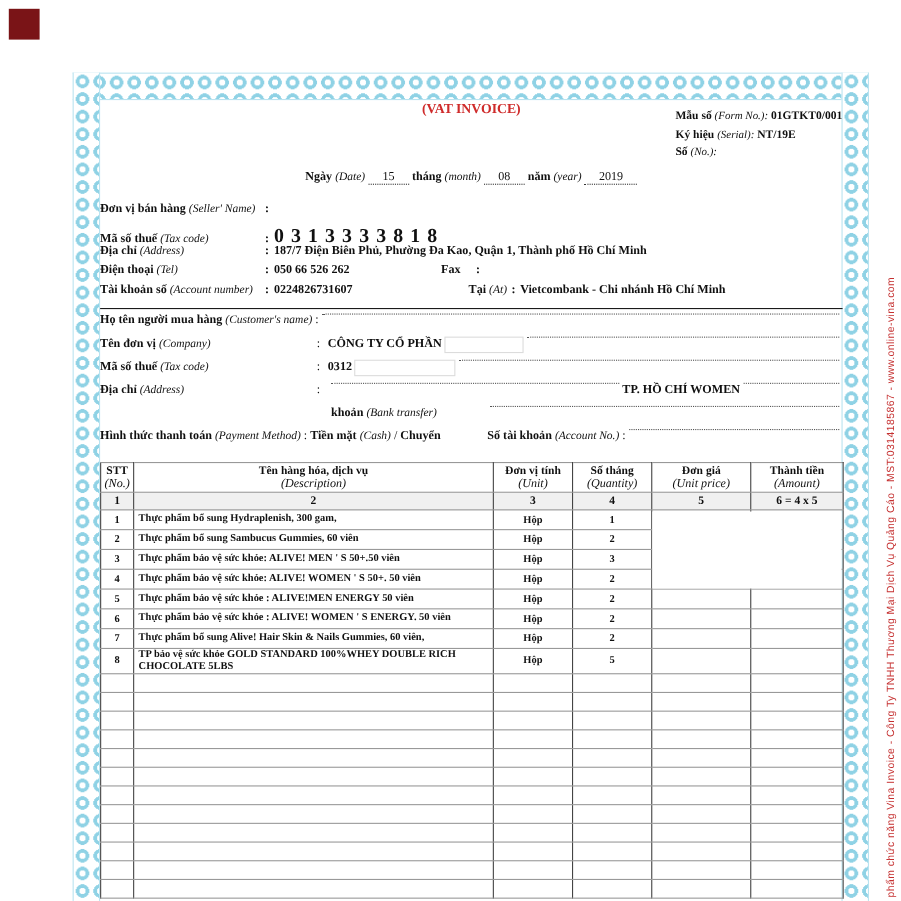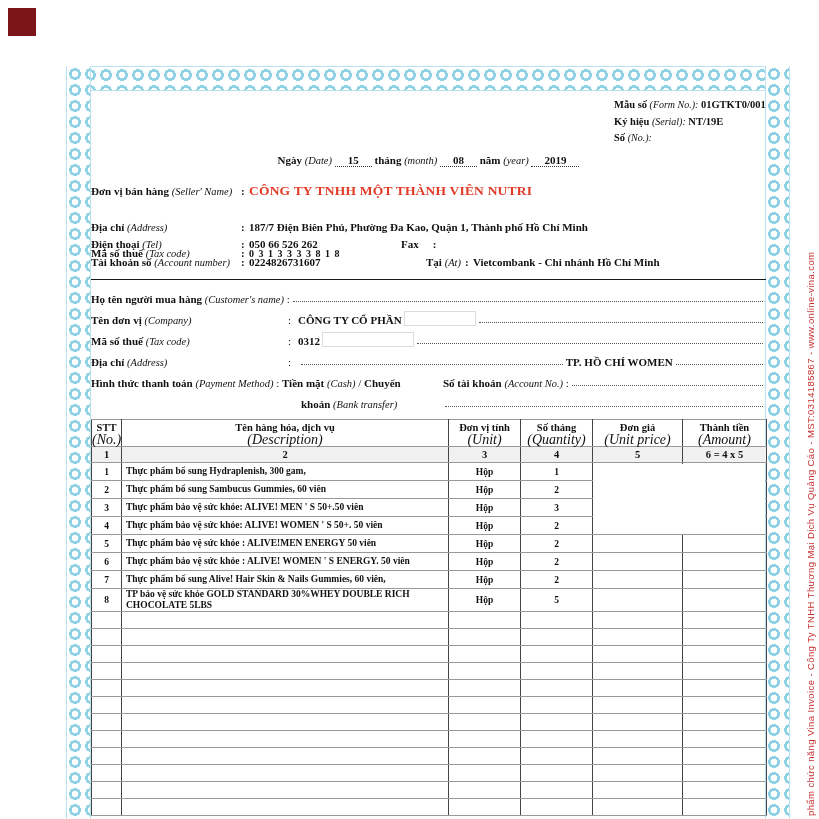--- a/index.html
+++ b/index.html
@@ -35,38 +35,38 @@
   .content i { font-style:italic; font-weight:normal; font-size:0.95em; }
   .content b { font-weight:bold; }
 
   
   .head { position:relative; height:60px; }
   .title { text-align:center; padding-top:10px; font-size:17.5px; font-weight:bold; color:#cf2b2b; letter-spacing:0.3px; }
   .subtitle { text-align:center; font-size:12.5px; font-weight:bold; color:#cf2b2b; margin-top:1px; }
   .meta { position:absolute; top:6px; right:0; width:152px; font-size:10.5px; line-height:16.5px; white-space:nowrap; }
 
   .date-line { text-align:center; font-size:11px; margin-top:3px; height:18px; }
-  .dnum { font-weight:bold; border-bottom:1px dotted #333; padding:0 13px;text-align:right; }
+  .dnum { font-weight:normal; border-bottom:1px dotted #333; padding:0 13px;text-align:right; }
 
   
   .sec-seller { margin-top:11px; font-size:11px; }
   .s-row { display:flex; height:17.5px; align-items:baseline; white-space:nowrap; }
   .s-row.first { height:20px; }
   .s-label { width:150px; flex:none; font-weight:bold; }
   .s-colon { width:8px; flex:none; font-weight:bold; }
   .s-value { font-weight:bold; }
   .red-co { color:#e23b28; font-size:13.5px; letter-spacing:0.2px; }
   .w152 { width:152px; flex:none; }
   .w177 { width:177px; flex:none; }
 
   .divider { border-top:1.6px solid #1a1a1a; margin-top:6px; }
 
   
   .sec-buyer { margin-top:4px; font-size:11px; }
-  .b-row { display:flex; align-items:flex-end; height:21px; white-space:nowrap; }
+  .b-row { display:flex; align-items:flex-start; height:21px; white-space:nowrap; }
   .b-label { width:197px; flex:none; font-weight:bold; }
   .b-colon { width:10px; flex:none; }
   .b-value { font-weight:bold; }
   .dots { flex:1; border-bottom:1.2px dotted #555; margin:0 3px 3px 3px; min-width:10px; }
   .dots.d3 { flex:3; }
   .dots.d1 { flex:1; }
   .censor { flex:none; background:#fff; border:1px solid #dcdcdc; height:15px; margin-left:2px; }
   .censor.company { width:72px; }
   .censor.tax { width:92px; }
   .pm-left { width:352px; flex:none; }
@@ -77,21 +77,21 @@
 
   
   .table-wrap { position:relative; margin-top:9px; }
   table.items { width:675px; border-collapse:collapse; table-layout:fixed; border:1.5px solid #222; }
   .items th, .items td {
     border-left:1px solid #444; border-right:1px solid #444;
     border-top:1px solid #999; border-bottom:1px solid #999;
   }
   .items th { font-weight:bold; padding:1px 0; height:27px; vertical-align:middle; text-align:center;margin-left:32px; }
   .th-vi { font-size:10.5px; font-weight:bold; line-height:12px; }
-  .th-en { font-size:14px; font-style:italic; font-weight:normal; line-height:11px; }
+  .th-en { font-size:11px; font-style:italic; font-weight:normal; line-height:11px; }
   tr.nums td { height:16px; background:#f0f0f0; text-align:center; font-weight:bold; font-size:10.5px; }
   tr.data-row td { height:18px; font-size:9.5px; font-weight:bold; vertical-align:middle; }
   .c-no { text-align:center; }
   .c-desc { text-align:left; padding:0 4px; line-height:11px; }
   .c-unit, .c-qty { text-align:center; }
   tr.empty-row td { height:17px; }
   .price-censor { position:absolute; left:502px; top:45px; width:172px; height:70px; background:#ffffff; }
 </style>
 </head>
 <body>
@@ -102,46 +102,46 @@
 
   <div class="strip-top lace"></div>
   <div class="strip-left lace"></div>
   <div class="strip-right lace"></div>
 
   <div class="v-text">phẩm chức năng Vina Invoice - Công Ty TNHH Thương Mại Dịch Vụ Quảng Cáo - MST:0314185867 - www.online-vina.com</div>
 
   <div class="content">
 
     <div class="head">
+      <div class="subtitle">(VAT INVOICE)</div>
       <div class="meta">
         <div><b>Mẫu số</b> <i>(Form No.):</i> <b>01GTKT0/001</b></div>
         <div><b>Ký hiệu</b> <i>(Serial):</i> <b>NT/19E</b></div>
         <div><b>Số</b> <i>(No.):</i> <b></b></div>
       </div>
     </div>
 
     <div class="date-line">
       <b>Ngày</b> <i>(Date)</i>
       <span class="dnum">15</span>
       <b>tháng</b> <i>(month)</i>
       <span class="dnum">08</span>
       <b>năm</b> <i>(year)</i>
       <span class="dnum">2019</span>
     </div>
 
     <div class="sec-seller">
       <div class="s-row first">
         <span class="s-label"><b>Đơn vị bán hàng</b> <i>(Seller' Name)</i></span>
         <span class="s-colon">:</span>
-        <span class="s-value red-co">CÔNG TY TNHH MỘT THÀNH VIÊN NUTRI</span>
       </div>
       <div class="s-row">
         <span class="s-label"><b>Mã số thuế</b> <i>(Tax code)</i></span>
         <span class="s-colon">:</span>
-        <span class="s-value" style="font-size:10px; letter-spacing:1px;margin-top:45px;">0 3 1 3 3 3 3 8 1 8</span>
+        <span class="s-value" style="font-size:18px; letter-spacing:1px;">0 3 1 3 3 3 3 8 1 8</span>
       </div>
       <div class="s-row">
         <span class="s-label"><b>Địa chỉ</b> <i>(Address)</i></span>
         <span class="s-colon">:</span>
         <span class="s-value">187/7 Điện Biên Phủ, Phường Đa Kao, Quận 1, Thành phố Hồ Chí Minh</span>
       </div>
       <div class="s-row">
         <span class="s-label"><b>Điện thoại</b> <i>(Tel)</i></span>
         <span class="s-colon">:</span>
         <span class="s-value w152">050 66 526 262</span>
@@ -178,35 +178,35 @@
         <span class="b-value">0312</span>
         <span class="censor tax"></span>
         <div class="dots"></div>
       </div>
       <div class="b-row">
         <span class="b-label"><b>Địa chỉ</b> <i>(Address)</i></span>
         <span class="b-colon">:</span>
         <div class="dots d3"></div>
         <span class="city">TP. HỒ CHÍ WOMEN</span>
         <div class="dots d1"></div>
+      </div>
+      <div class="b-row">
+        <span class="pm2"><b>khoản</b> <i>(Bank transfer)</i></span>
+        <span class="sp45"></span>
+        <div class="dots"></div>
       </div>
       <div class="b-row">
         <span class="pm-left">
           <b>Hình thức thanh toán</b> <i>(Payment Method)</i>
           <span>:</span>
           <b>Tiền mặt</b> <i>(Cash)</i>
           <span>/</span>
           <b>Chuyển</b>
         </span>
         <span><b>Số tài khoản</b> <i>(Account No.)</i> <span>:</span></span>
-        <div class="dots"></div>
-      </div>
-      <div class="b-row">
-        <span class="pm2"><b>khoản</b> <i>(Bank transfer)</i></span>
-        <span class="sp45"></span>
         <div class="dots"></div>
       </div>
     </div>
 
     <div class="table-wrap">
       <table class="items">
         <colgroup>
           <col style="width:30px">
             <col style="width:327px">
             <col style="width:72px">
@@ -302,21 +302,21 @@
           <tr class="data-row">
             <td class="c-no">7</td>
             <td class="c-desc">Thực phẩm bổ sung Alive! Hair Skin &amp; Nails Gummies, 60 viên,</td>
             <td class="c-unit">Hộp</td>
             <td class="c-qty">2</td>
             <td class="c-price"></td>
               <td class="c-amt"></td>
           </tr>
           <tr class="data-row">
             <td class="c-no">8</td>
-            <td class="c-desc">TP bảo vệ sức khỏe GOLD STANDARD 30%WHEY DOUBLE RICH CHOCOLATE 5LBS</td>
+            <td class="c-desc">TP bảo vệ sức khỏe GOLD STANDARD 100%WHEY DOUBLE RICH CHOCOLATE 5LBS</td>
             <td class="c-unit">Hộp</td>
             <td class="c-qty">5</td>
             <td class="c-price"></td>
               <td class="c-amt"></td>
           </tr>
         </tbody>
         <tbody>
             <tr class="empty-row">
               <td></td>
               <td></td>

